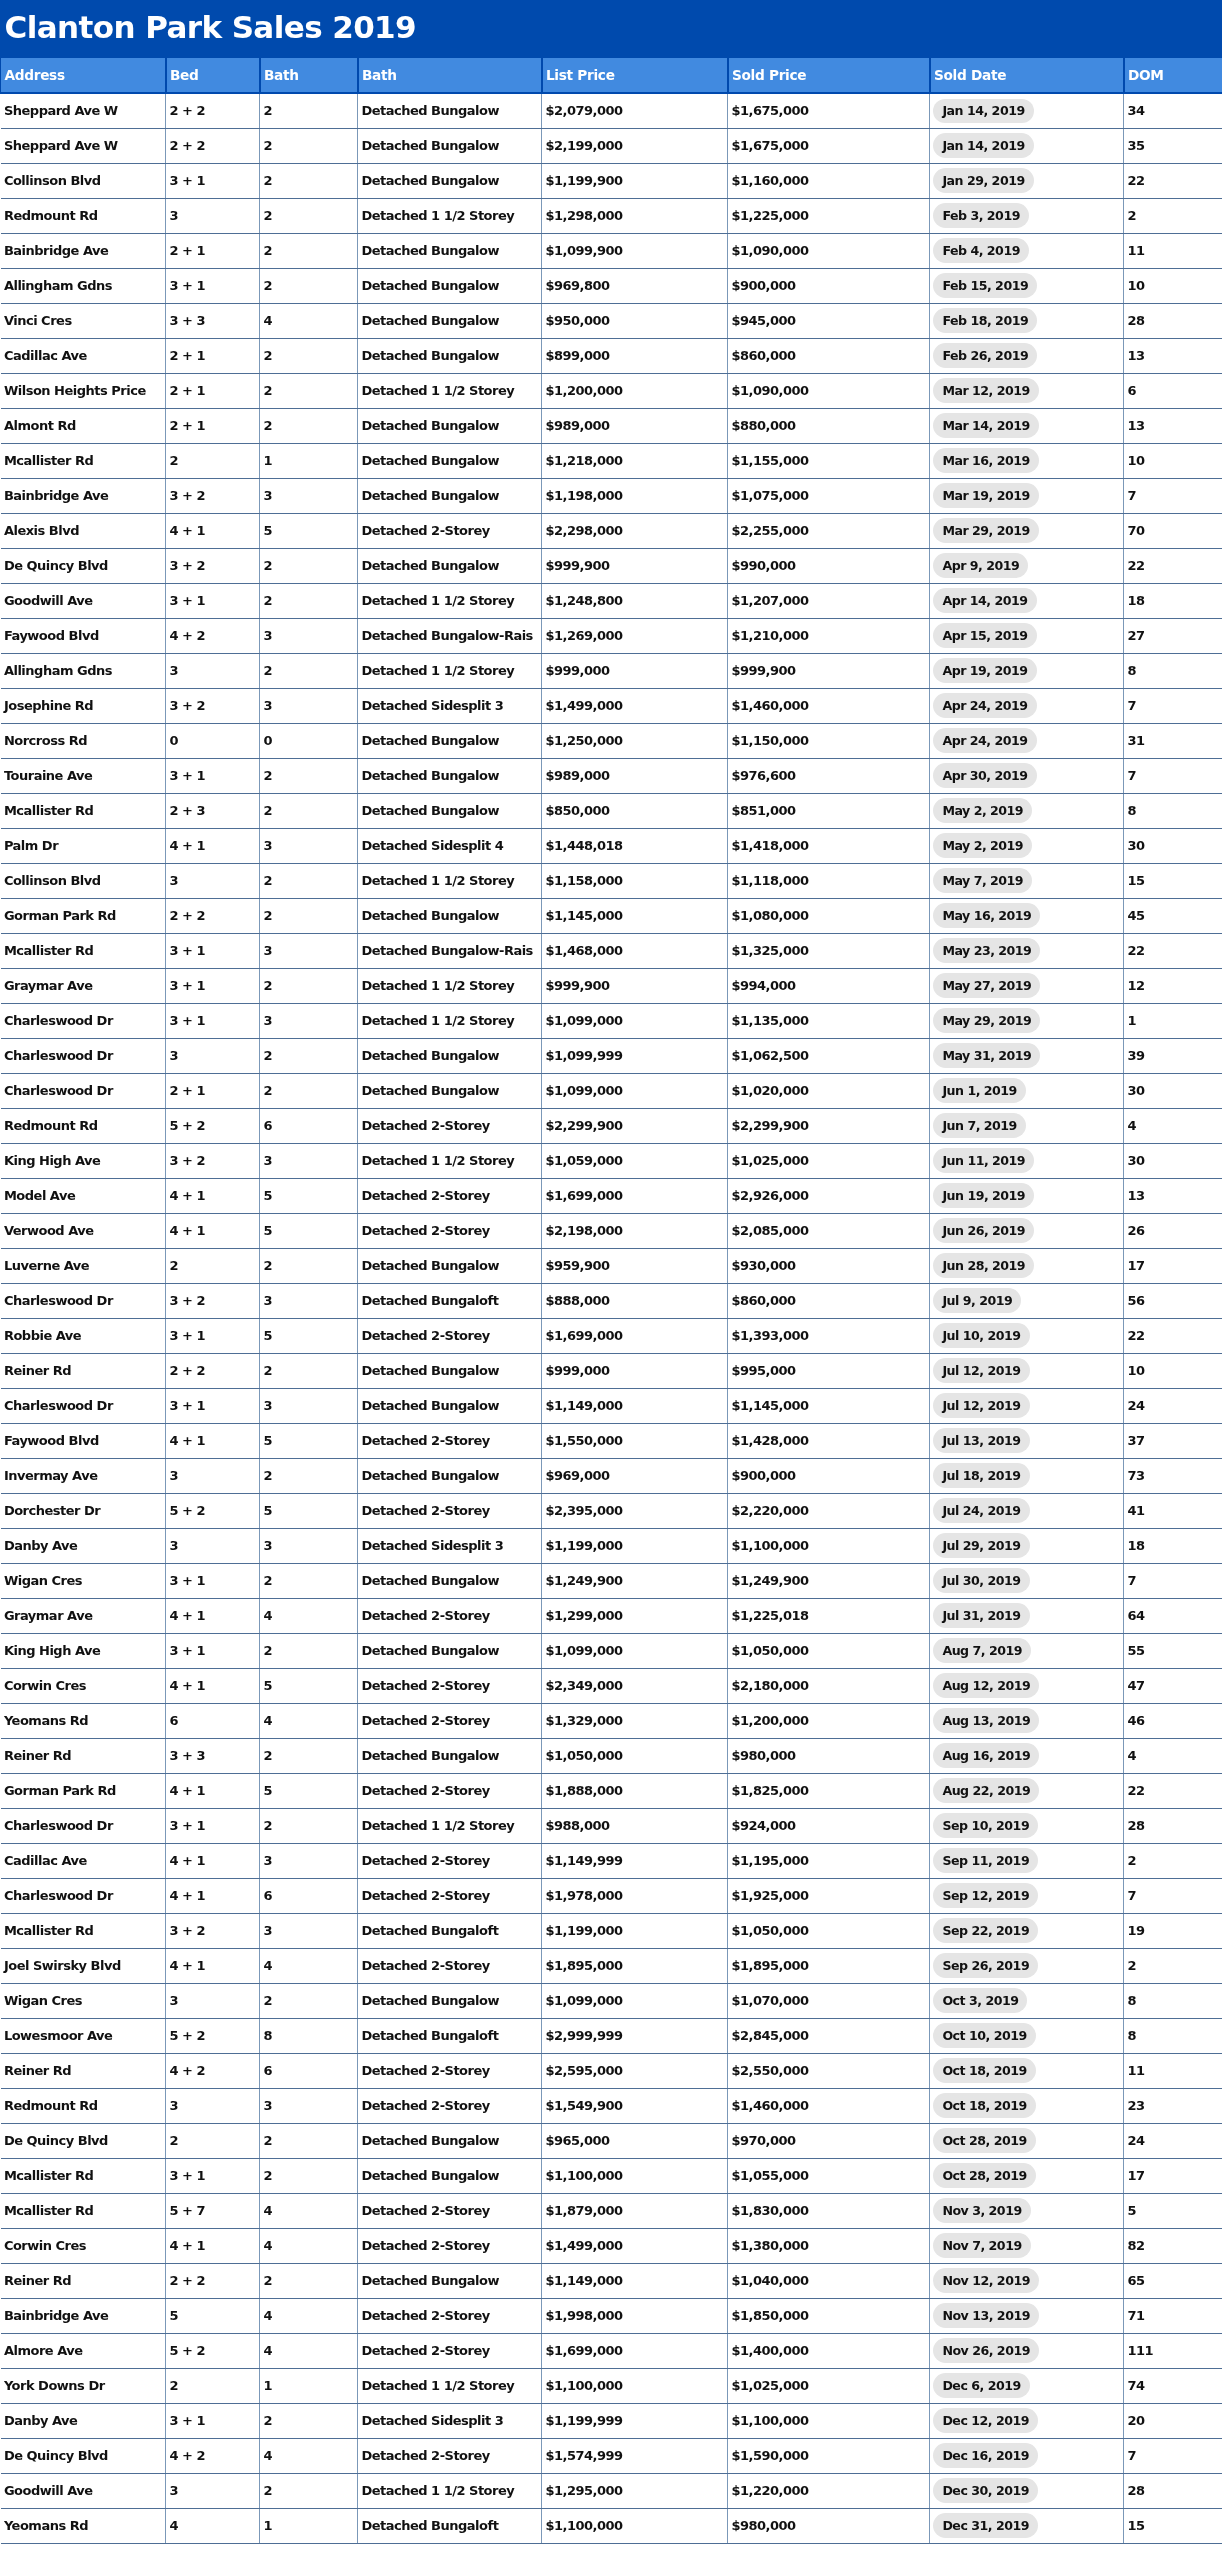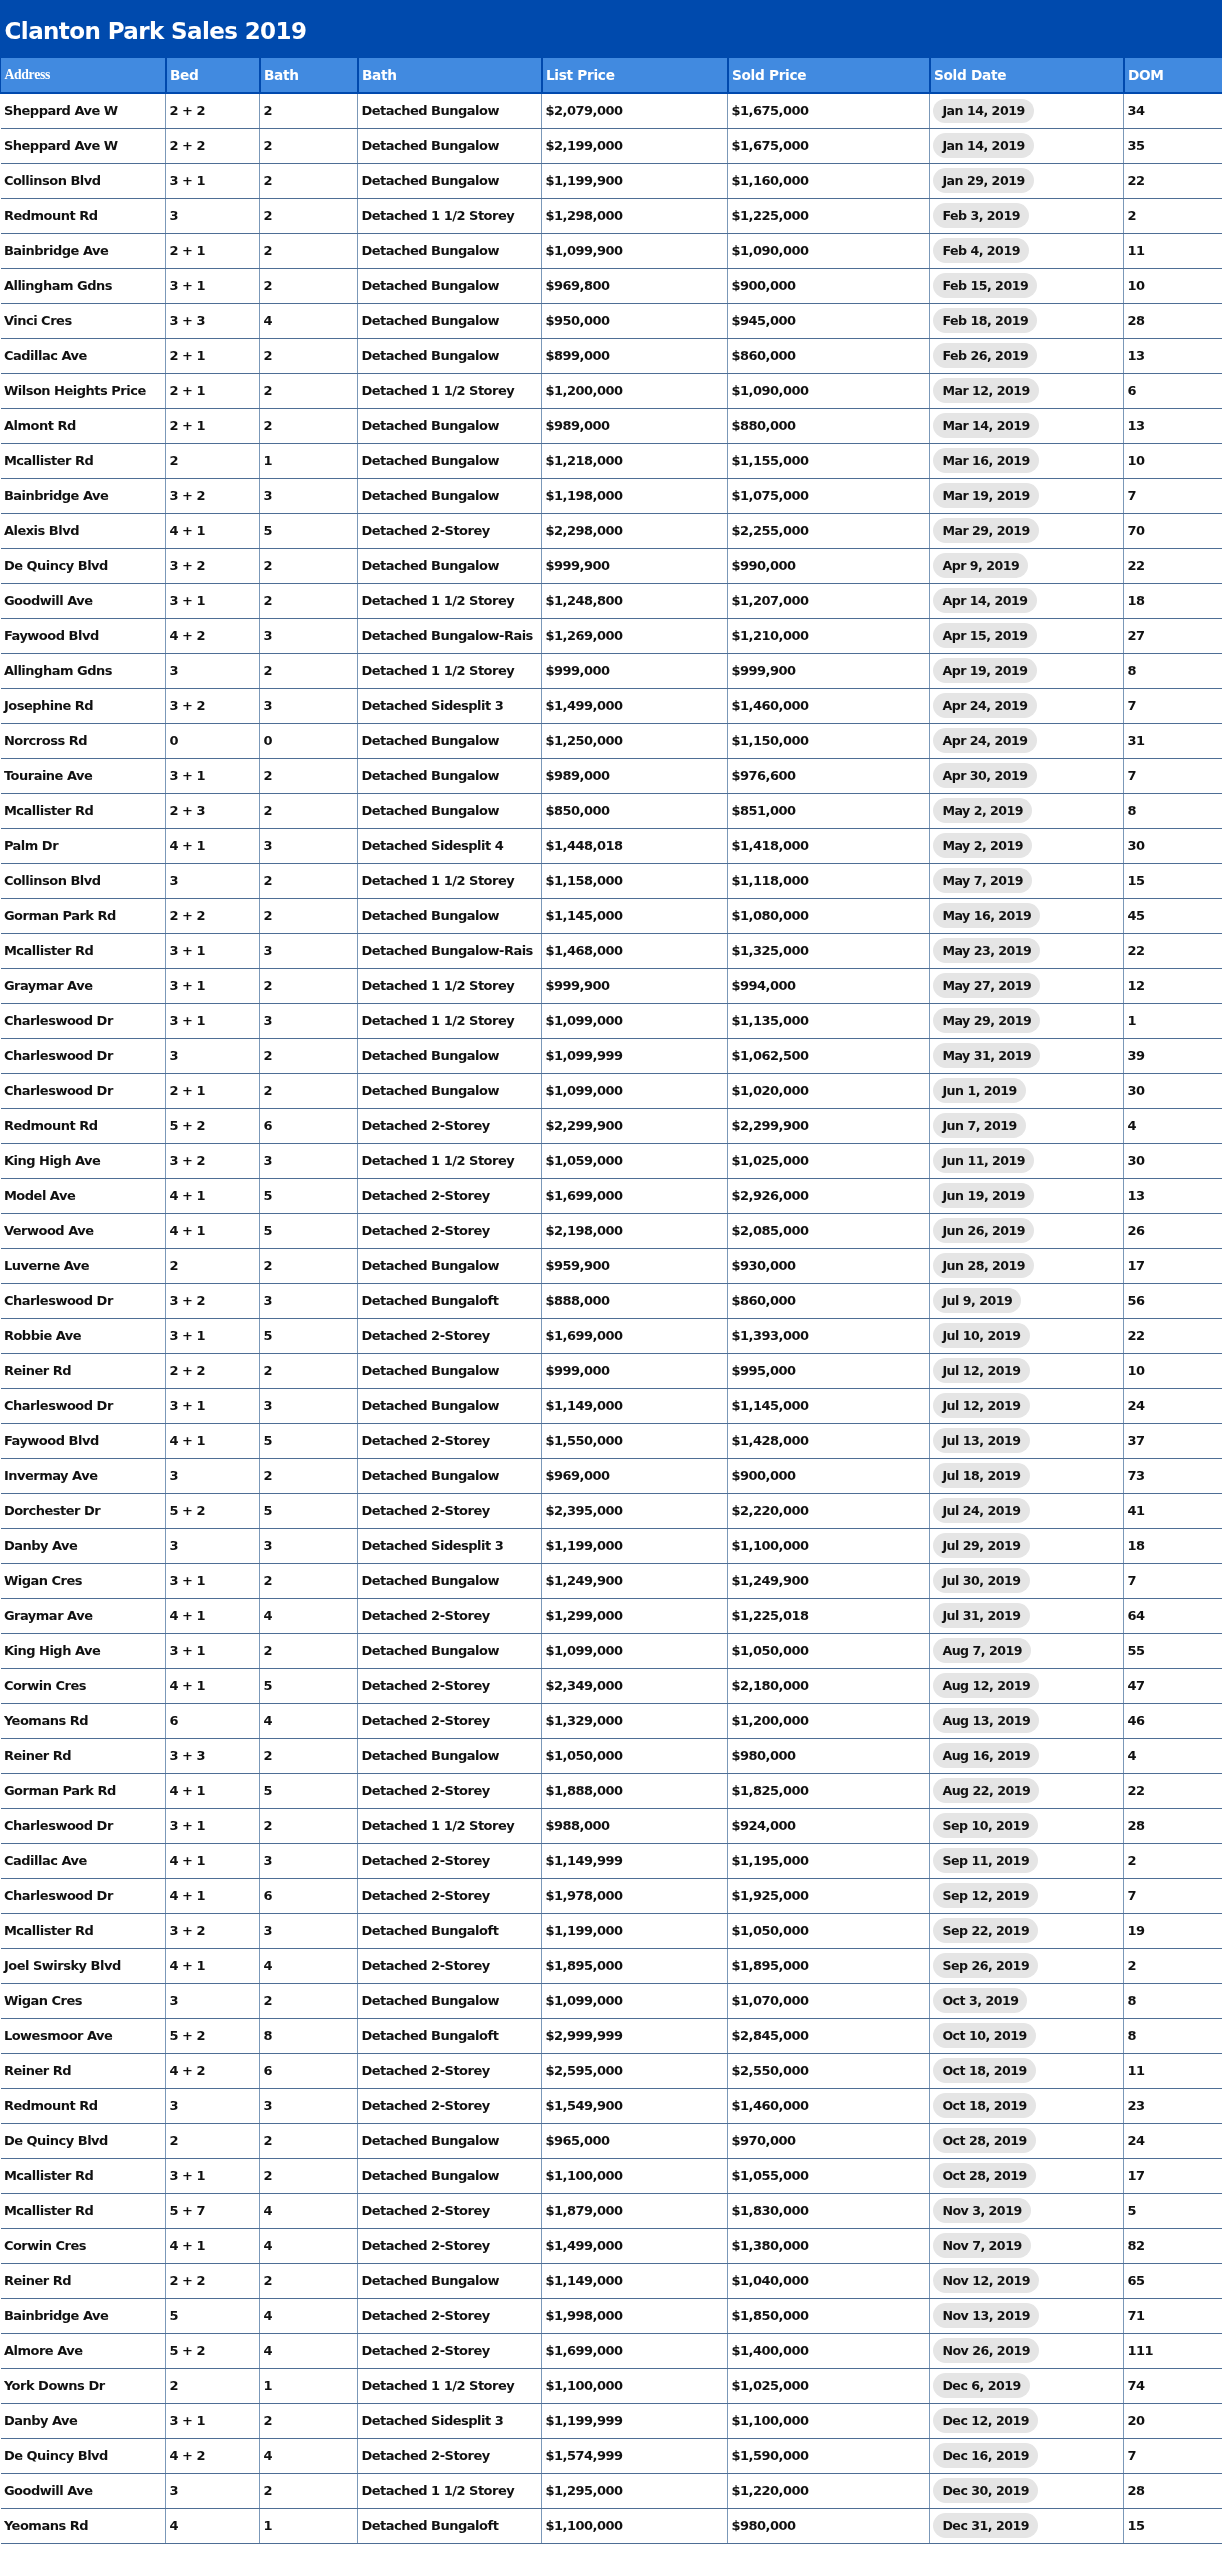--- a/index.html
+++ b/index.html
@@ -5,42 +5,42 @@
   * { box-sizing: border-box; margin: 0; padding: 0; }
   html, body { width: 1223px; height: 2576px; background: #ffffff; overflow: hidden; }
   body { font-family: "Liberation Sans", sans-serif; color: #111; }
   .title-bar {
     position: absolute; left: 0; top: 0; width: 1223px; height: 58px;
     background: #004aad;
   }
   .title-bar h1 {
     position: absolute; left: 4.6px; top: 9px;
     font-family: "DejaVu Sans", sans-serif;
-    font-weight: bold; font-size: 23px; color: #ffffff; letter-spacing: -0.6px; margin-top: 9px;
+    font-weight: bold; font-size: 31px; color: #ffffff; letter-spacing: -0.6px;
   }
   table {
     position: absolute; left: 0; top: 58px; width: 1223px;
     border-collapse: collapse; table-layout: fixed;
   }
   col.c-address { width: 165px; }
   col.c-bed { width: 94px; }
   col.c-bath { width: 98px; }
   col.c-type { width: 184px; }
   col.c-list { width: 186px; }
   col.c-sold { width: 202px; }
   col.c-date { width: 194px; }
   col.c-dom { width: 101px; }
   thead th {
     height: 35px; background: #418ae0; color: #ffffff;
     text-align: left; font-weight: bold; font-size: 13.7px;
     padding: 0 3.4px; border-left: 2.3px solid #0049ad; border-right: 2.3px solid #0049ad;
     border-bottom: 2.9px solid #0049ad;
     font-family: "DejaVu Sans", sans-serif; letter-spacing: -0.3px;
   }
-  thead th:first-child { border-left: 1.1px solid #0049ad; font-family: Liberation Serif, serif; }
+  thead th:first-child { border-left: 1.1px solid #0049ad; }
   thead th:last-child { border-right: 1.1px solid #0049ad; }
   tbody td {
     height: 35px; padding: 0 3.4px; font-size: 13px; font-weight: bold;
     border: 1.1px solid #7b98b8; border-top: 1.1px solid #4e6e95; border-bottom: 1.1px solid #4e6e95;
     white-space: nowrap; overflow: hidden; color: #111;
     font-family: "DejaVu Sans", sans-serif; letter-spacing: -0.5px;
   }
   tbody td:first-child { border-left: none; }
   tbody td:last-child { border-right: none; }
   .pill {

